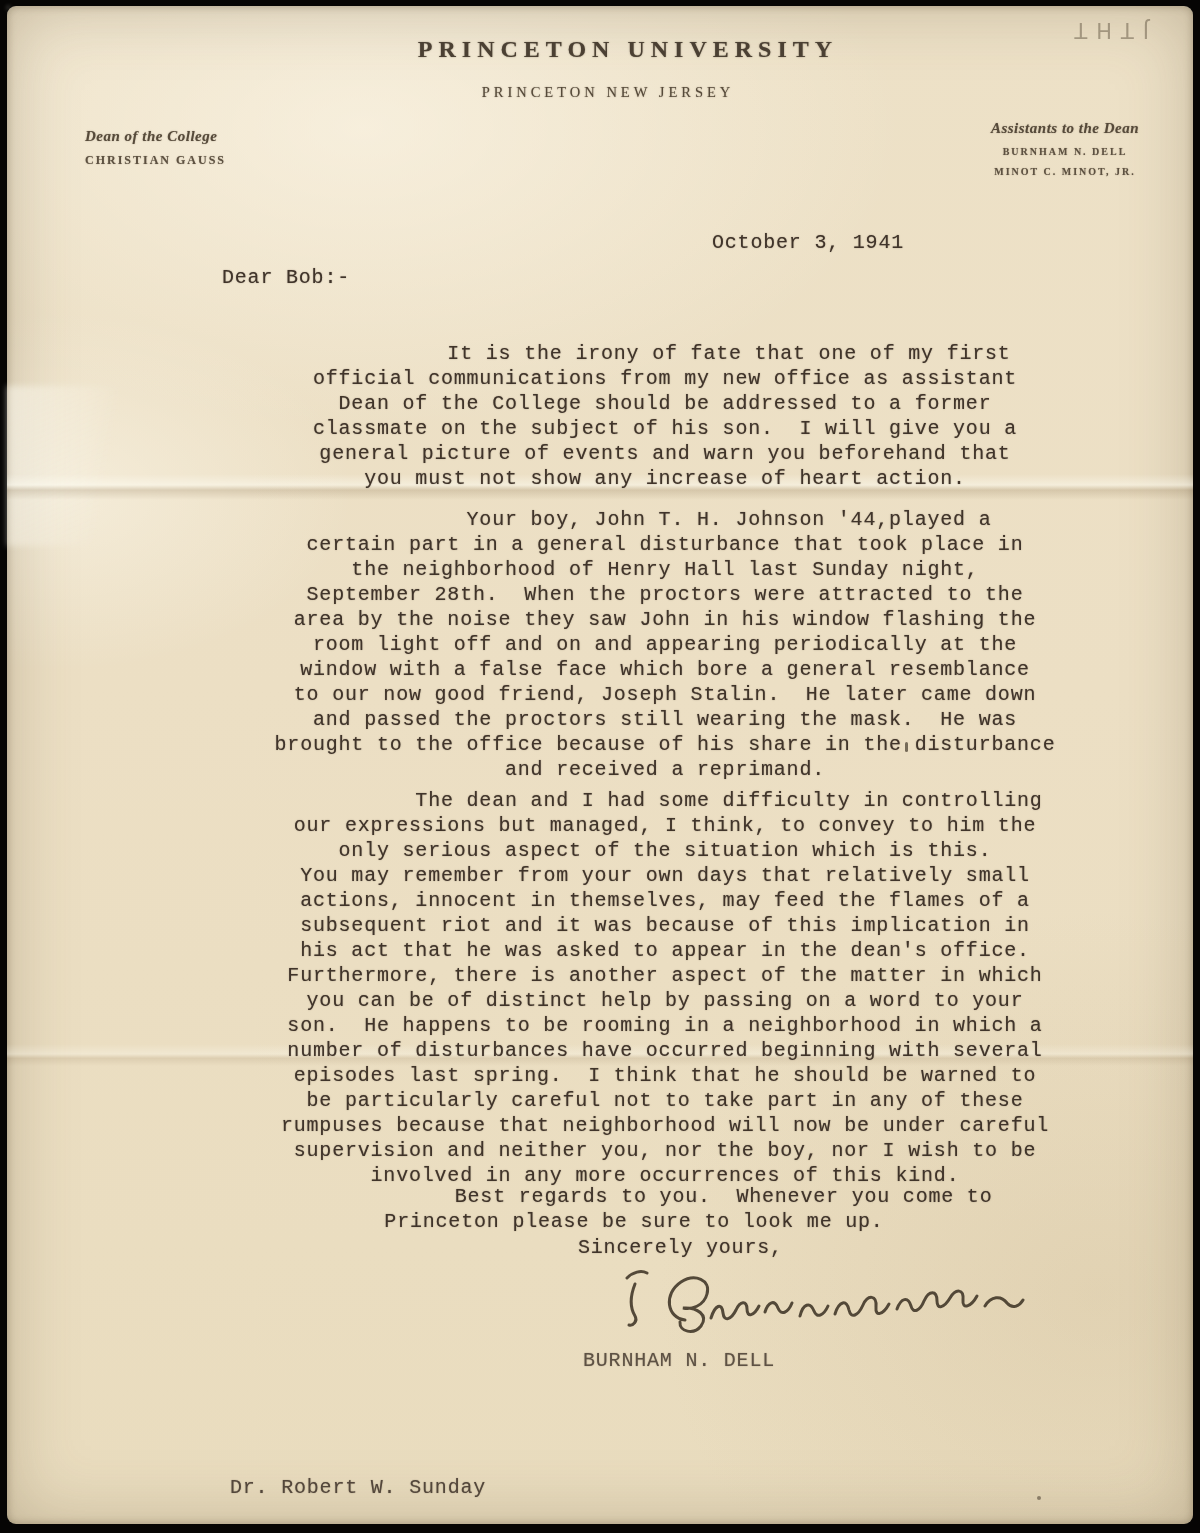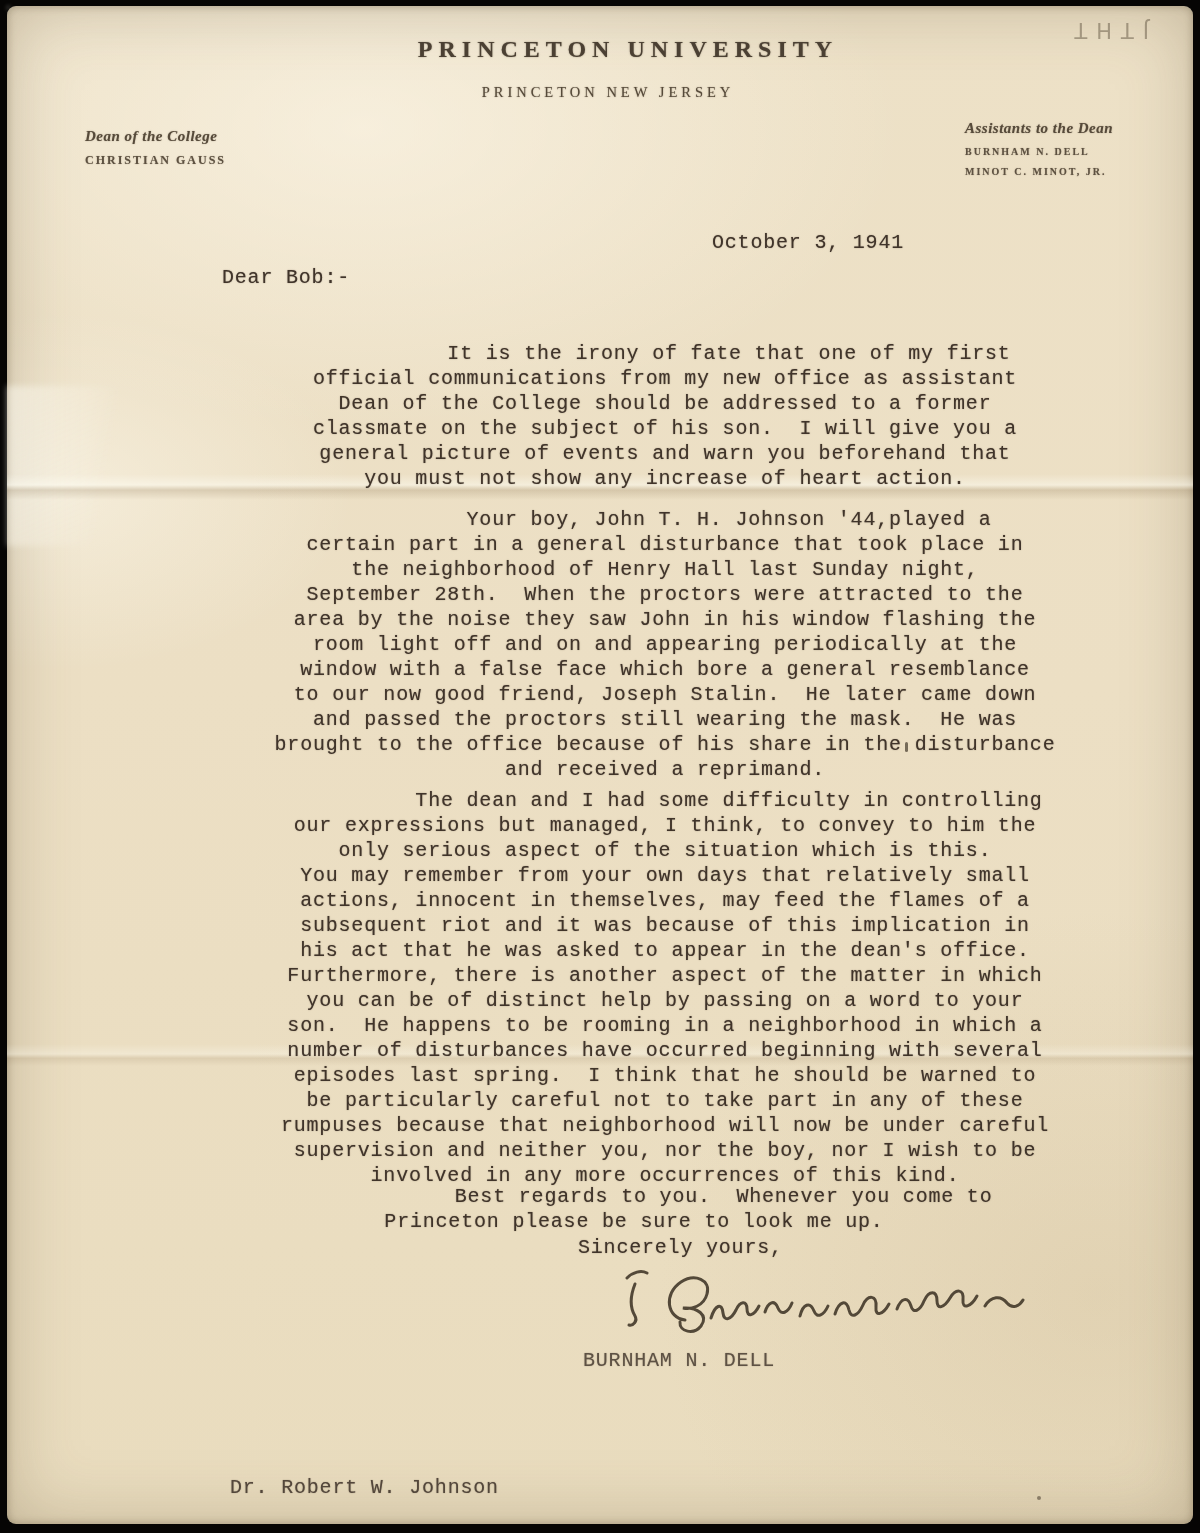--- a/index.html
+++ b/index.html
@@ -42,21 +42,21 @@
     font-weight:bold;font-size:24px;letter-spacing:6px;
     color:#4b4033;text-shadow:0 0 1.5px rgba(70,58,42,0.6);padding-left:28px;
   }
   .lh-city{
     left:0;top:78px;width:100%;text-align:center;
     font-family:"Liberation Serif","DejaVu Serif",serif;
     font-weight:normal;font-size:14.5px;letter-spacing:4px;
     color:#564a3a;text-shadow:0 0 1.4px rgba(80,66,48,0.55);padding-left:8px;
   }
   .lh-left{left:78px;top:122px;}
-  .lh-right{left:958px;top:114px;width:200px;}
+  .lh-right{left:958px;top:114px;width:200px;text-align:center;}
   .lh-title{
     font-family:"Liberation Serif","DejaVu Serif",serif;
     font-style:italic;font-weight:bold;font-size:15px;
     color:#564a3a;letter-spacing:0.5px;
     text-shadow:0 0 1.3px rgba(80,66,48,0.5);
   }
   .lh-name{
     font-family:"Liberation Serif","DejaVu Serif",serif;
     font-size:12px;letter-spacing:2px;font-weight:bold;
     color:#5d5141;margin-top:8px;
@@ -183,19 +183,19 @@
           <path d="M228,60 c4,-13 12,-15 14,-4 c2,9 9,6 14,-5 c5,-11 14,-10 13,2 c-1,10 7,8 13,-3"></path>
           <path d="M290,55 c4,-11 11,-13 14,-3 c2,8 9,5 13,-5 c5,-11 13,-11 13,0 c0,9 7,7 13,-3 c6,-10 14,-9 13,2 c-1,10 8,7 14,-4"></path>
           <path d="M378,52 c6,-10 16,-11 22,-3 c5,6 12,4 16,-3"></path>
         </g>
       </svg>
     </div>
 
     <div class="abs tw typed-name" style="left:576px;top:1342px;">BURNHAM N. DELL</div>
 
     <div class="abs tw recipient" style="left:223px;top:1414px;">
-      <div>Dr. Robert W. Johnson</div>
+      <div>Dr. Robert W. Sunday</div>
       
       
     </div>
 
   </div>
 </div>
 
 </body></html>

